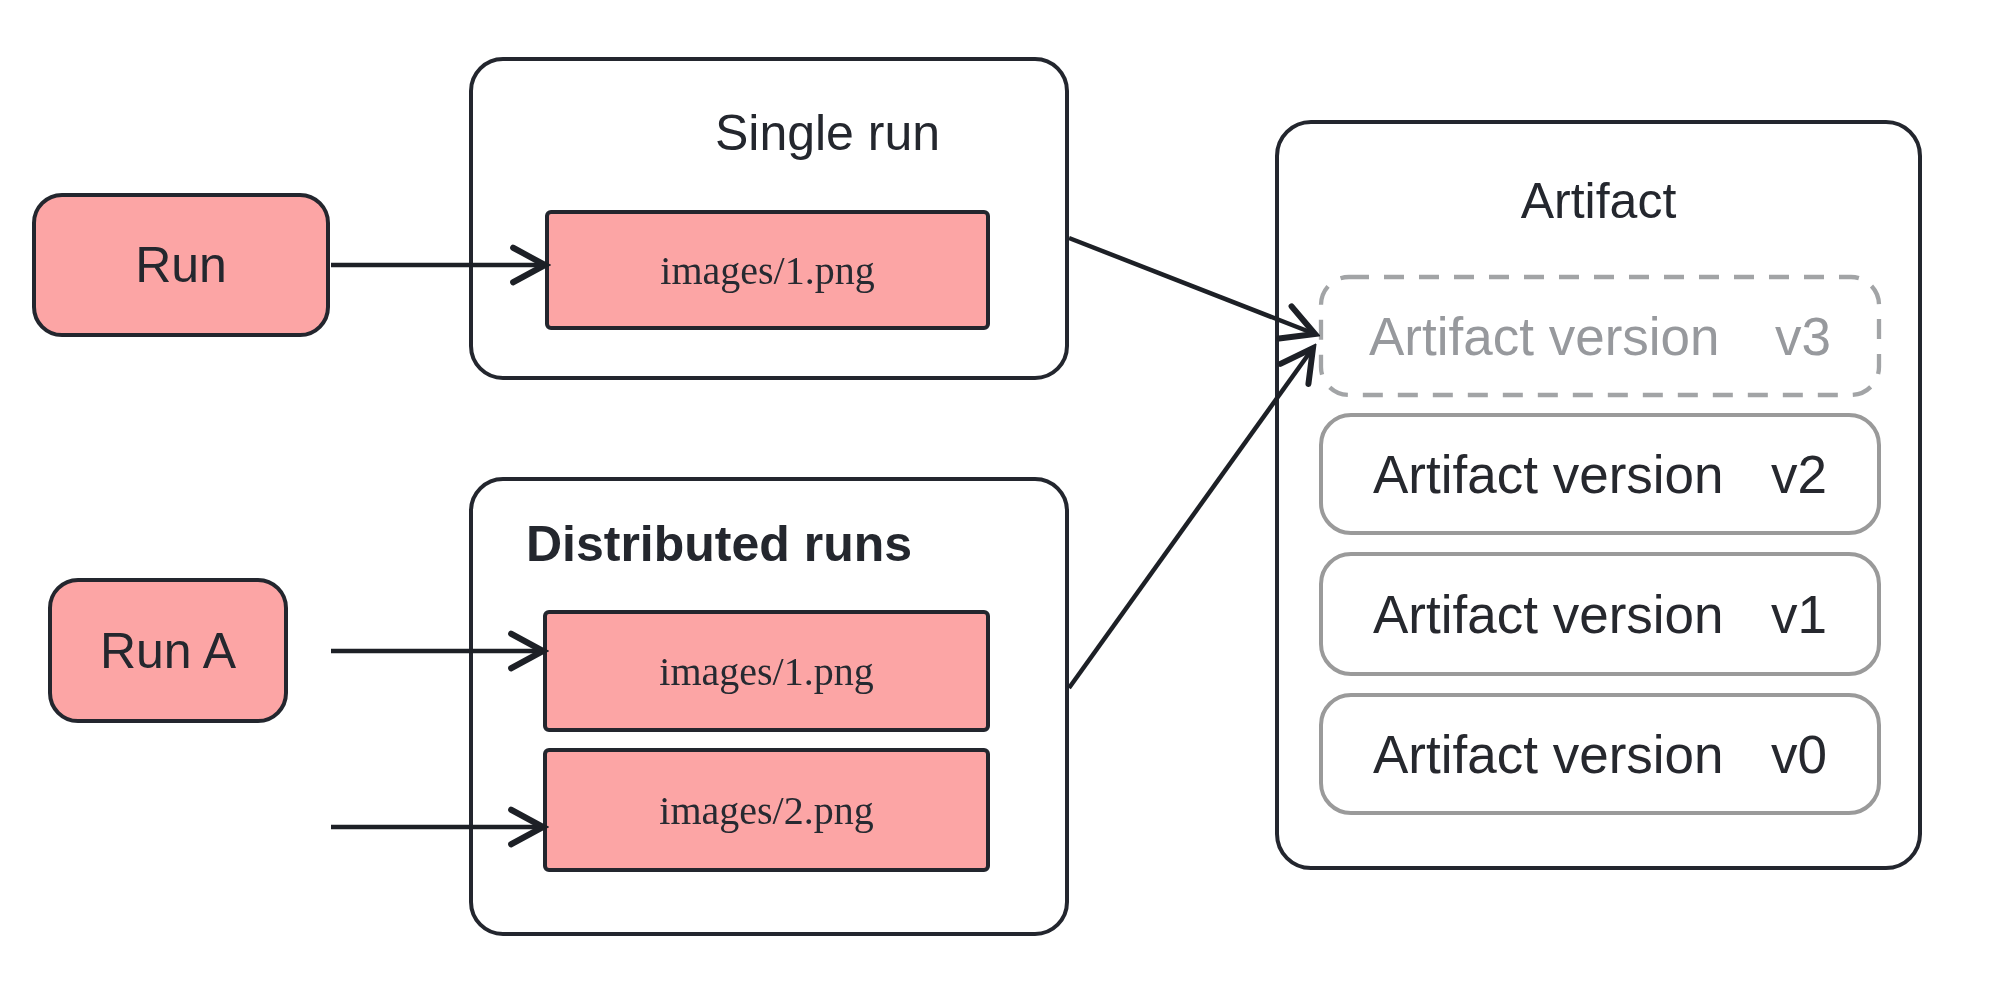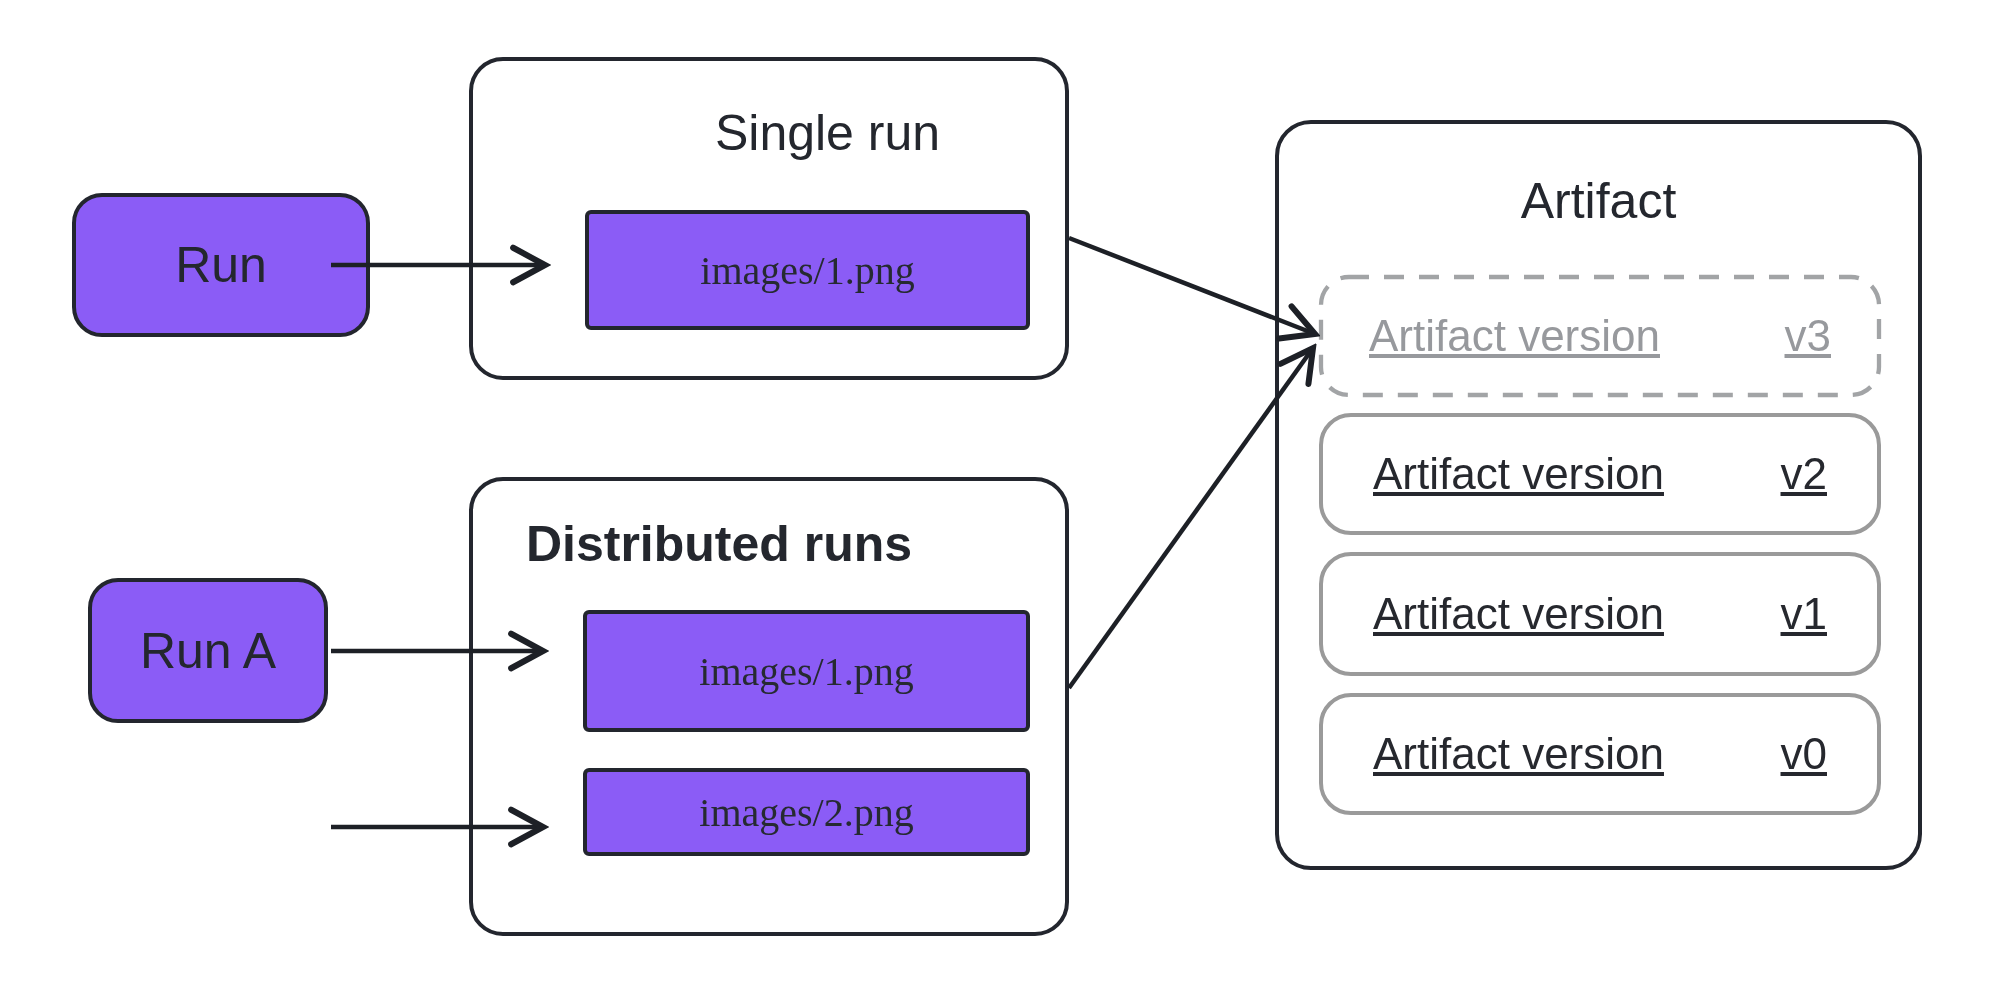--- a/index.html
+++ b/index.html
@@ -11,26 +11,25 @@
     position: relative;
     width: 2010px;
     height: 986px;
     background: #ffffff;
     font-family: "Liberation Sans", sans-serif;
     overflow: hidden;
   }
   .node {
     position: absolute;
     box-sizing: border-box;
-    background: #8b5cf6;
+    background: #fca5a5;
     border: 4px solid #23262e;
     display: flex;
     align-items: center;
     justify-content: center;
-    margin-left: 40px;
   }
   .run-node {
     border-radius: 30px;
     font-size: 50px;
     color: #24272e;
   }
   .group-container {
     position: absolute;
     box-sizing: border-box;
     background: #ffffff;
@@ -54,23 +53,22 @@
   .version-node {
     position: absolute;
     box-sizing: border-box;
     background: #ffffff;
     border: 4px solid #9a9a9a;
     border-radius: 32px;
     display: flex;
     align-items: center;
     justify-content: space-between;
     padding: 0 50px;
-    font-size: 44px;
+    font-size: 53px;
     color: #26282e;
-    text-decoration: underline;
   }
   .version-node.pending {
     border: none;           
     border-radius: 30px;
     color: #97999d;
     background: #ffffff;
   }
   .arrow-layer {
     position: absolute;
     left: 0;
@@ -87,21 +85,21 @@
 
   <div class="group-container" style="left:469px; top:57px; width:600px; height:323px;"></div>
   <div class="group-title" style="left:484px; top:108px; width:687px;">Single run</div>
   <div class="node file-node" style="left:545px; top:210px; width:445px; height:120px;">images/1.png</div>
 
   <div class="node run-node" style="left:32px; top:193px; width:298px; height:144px;">Run</div>
 
   <div class="group-container" style="left:469px; top:477px; width:600px; height:459px;"></div>
   <div class="group-title" style="left:469px; top:519px; width:500px;font-weight:bold;">Distributed runs</div>
   <div class="node file-node" style="left:543px; top:610px; width:447px; height:122px;">images/1.png</div>
-  <div class="node file-node" style="left:543px; top:768px; width:447px; height:88px;text-align:center;">images/2.png</div>
+  <div class="node file-node" style="left:543px; top:748px; width:447px; height:124px;text-align:center;">images/2.png</div>
 
   <div class="node run-node" style="left:48px; top:578px; width:240px; height:145px;">Run A</div>
 
   <div class="group-container" style="left:1275px; top:120px; width:647px; height:750px; border-radius:36px;"></div>
   <div class="group-title" style="left:1275px; top:176px; width:647px;">Artifact</div>
 
   <div class="version-node pending" style="left:1319px; top:275px; width:562px; height:122px;">
     <span>Artifact version</span>
     <span>v3</span>
   </div>

